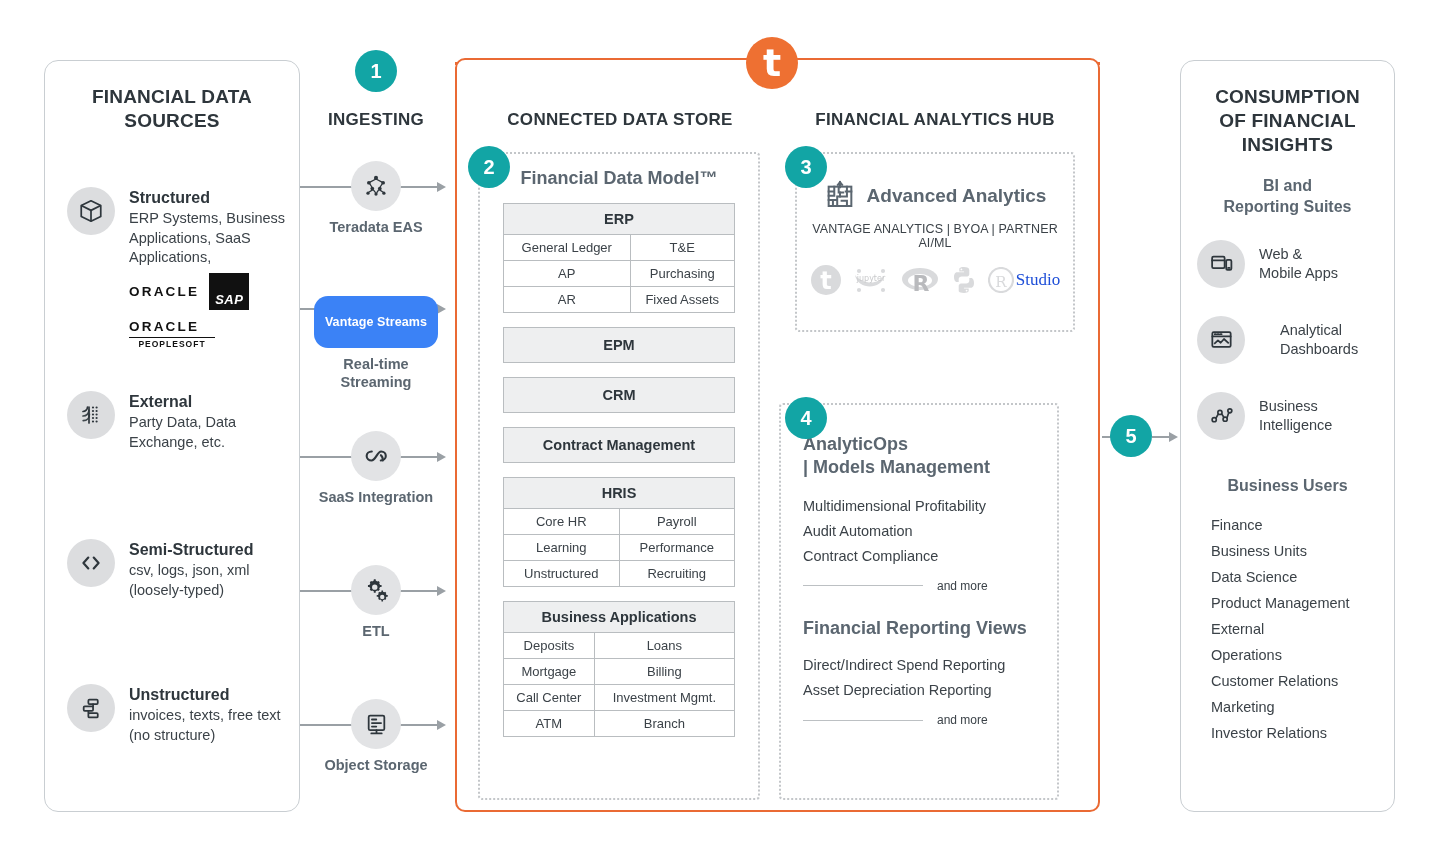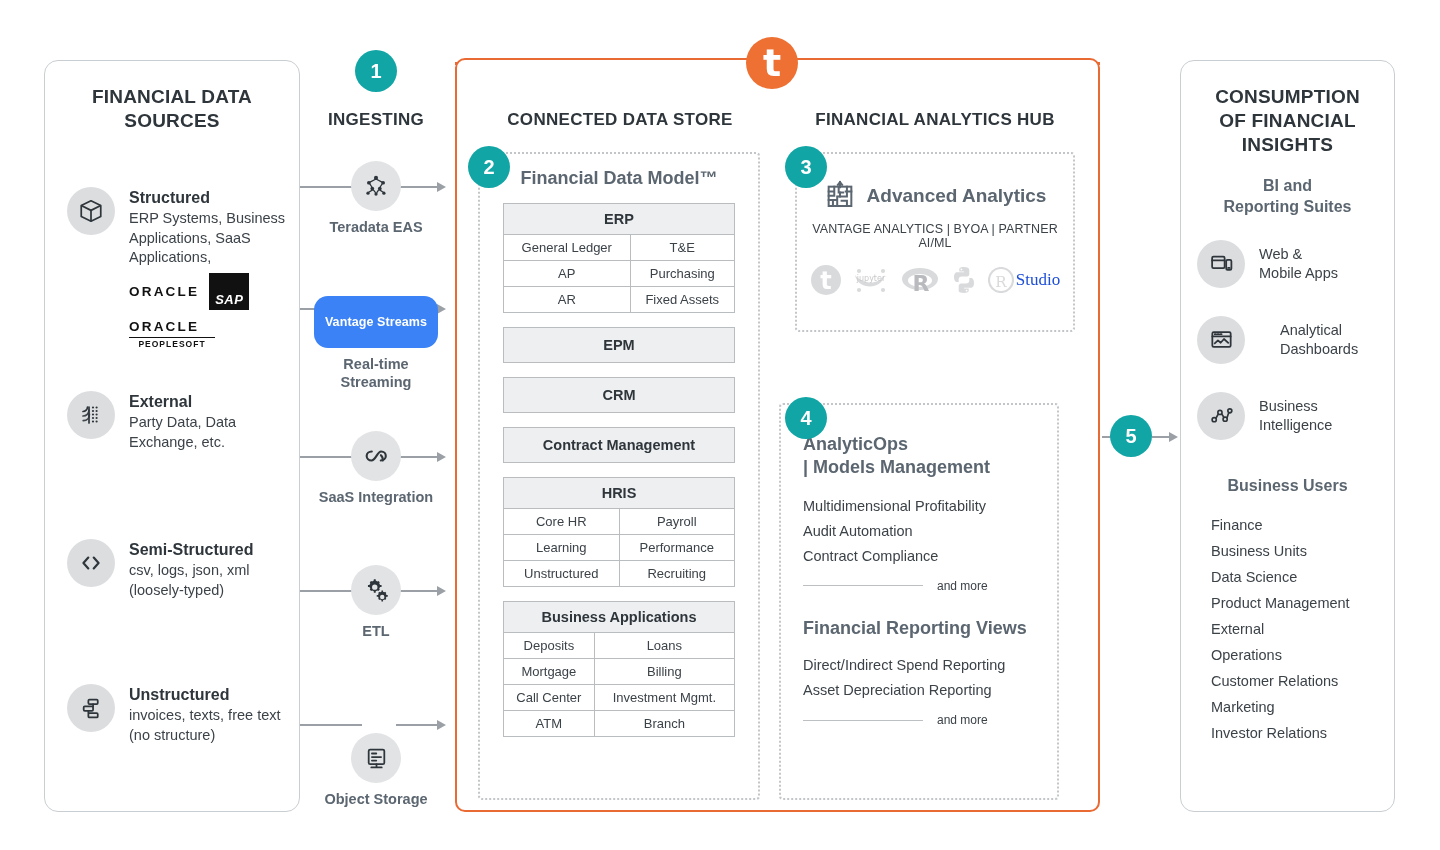--- a/index.html
+++ b/index.html
@@ -333,21 +333,21 @@
     <div class="ing-node" style="top:515px;">
       <div class="ing-ico">
         <svg width="27" height="27" viewBox="0 0 24 24" fill="#2e363c">
           <path d="M9.6 3.2 8.1 4l-.9-.5-1.2 1.2.5.9-.8 1.5H4.4v1.7h1.3l.8 1.5-.5.9 1.2 1.2.9-.5 1.5.8v1.3h1.7v-1.3l1.5-.8.9.5 1.2-1.2-.5-.9.8-1.5h1.3V7.1h-1.3l-.8-1.5.5-.9-1.2-1.2-.9.5-1.5-.8V1.9H9.6zm.85 3.4a2.4 2.4 0 1 1 0 4.8 2.4 2.4 0 0 1 0-4.8z"></path>
           <path d="M16.4 13 15.2 13.6l-.7-.4-1 1 .4.7-.6 1.2h-1.1v1.4h1.1l.6 1.2-.4.7 1 1 .7-.4 1.2.6v1.1h1.4v-1.1l1.2-.6.7.4 1-1-.4-.7.6-1.2h1.1v-1.4h-1.1l-.6-1.2.4-.7-1-1-.7.4-1.2-.6v-1.1h-1.4zm.7 2.8a1.95 1.95 0 1 1 0 3.9 1.95 1.95 0 0 1 0-3.9z"></path>
         </svg>
       </div>
       <div class="ing-lbl">ETL</div>
     </div>
 
-    <div class="ing-node" style="top:683px;">
+    <div class="ing-node" style="top:649px;">
       <div class="ing-ico">
         <svg width="25" height="25" viewBox="0 0 24 24" fill="none" stroke="#2e363c" stroke-width="1.7">
           <rect x="4.5" y="3.5" width="15" height="14" rx="1.4"></rect>
           <path d="M7.6 7.2h4.2M7.6 10.6h8.8M7.6 14h4.2" stroke-linecap="round"></path>
           <path d="M12 17.5v3M7 20.6h10" stroke-linecap="round"></path>
         </svg>
       </div>
       <div class="ing-lbl">Object Storage</div>
     </div>
   </div>

